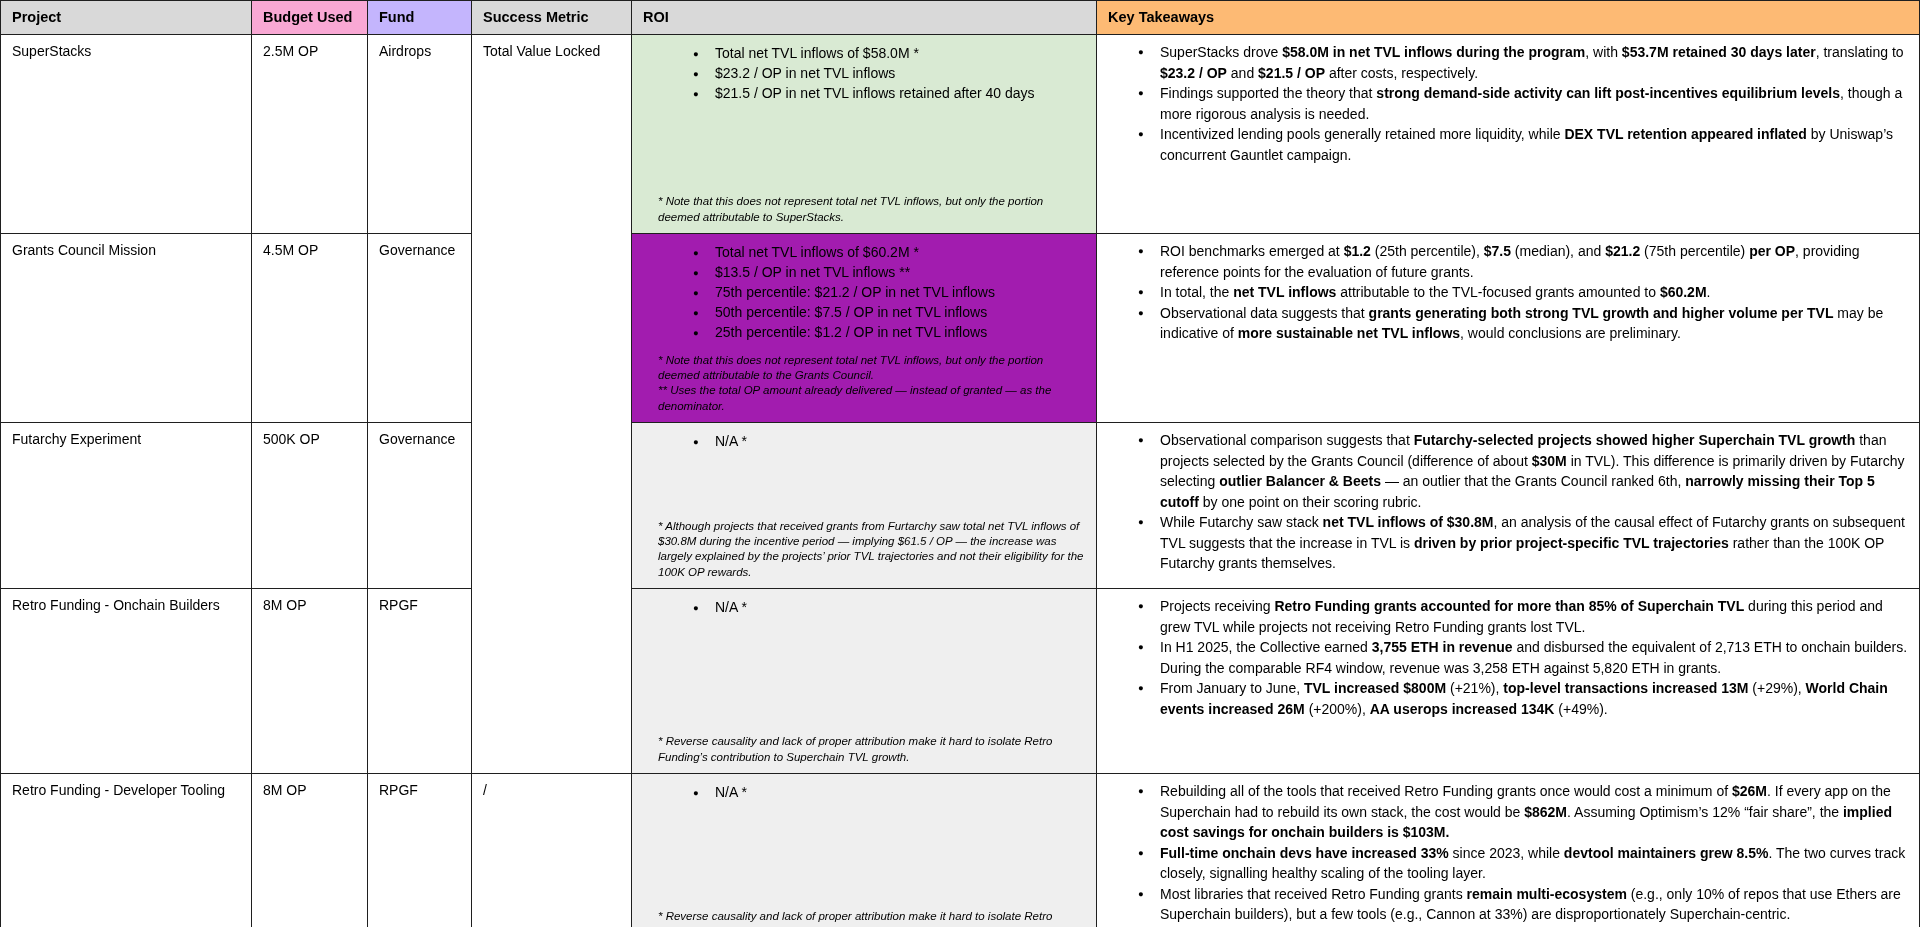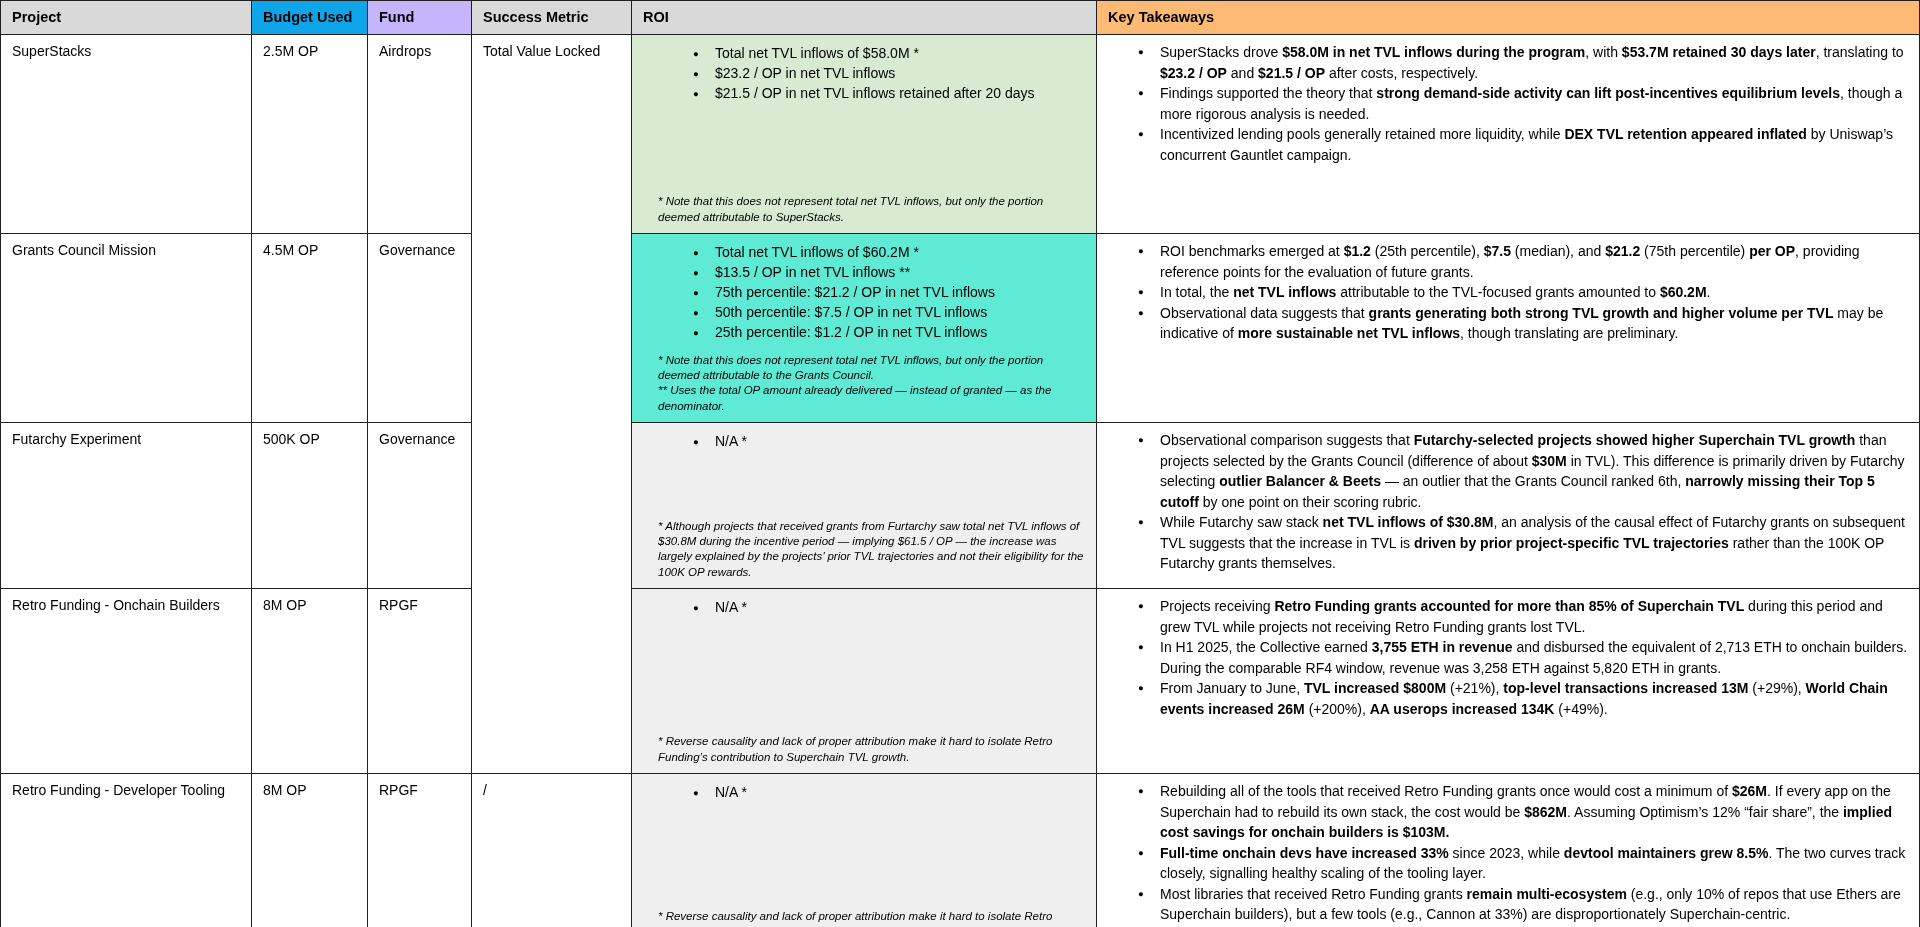--- a/index.html
+++ b/index.html
@@ -77,73 +77,73 @@
     <col style="width:251px">
     <col style="width:116px">
     <col style="width:104px">
     <col style="width:160px">
     <col style="width:465px">
     <col style="width:823px">
   </colgroup>
   <thead>
     <tr class="hd">
       <th style="background: rgb(217, 217, 217);">Project</th>
-      <th style="background: #0ea5e9;">Budget Used</th>
+      <th style="background: #f9a8d4;">Budget Used</th>
       <th style="background: #c4b5fd;">Fund</th>
       <th style="background: rgb(217, 217, 217);">Success Metric</th>
       <th style="background: rgb(217, 217, 217);">ROI</th>
       <th style="background: #fdba74;">Key Takeaways</th>
     </tr>
   </thead>
   <tbody>
       <tr class="row-0">
         <td>SuperStacks</td>
         <td>2.5M OP</td>
         <td>Airdrops</td>
         <td rowspan="4">Total Value Locked</td>
         <td class="roi-cell" style="background: rgb(217, 234, 211);">
           <ul class="blist roi-list">
             <li>Total net TVL inflows of $58.0M *</li>
             <li>$23.2 / OP in net TVL inflows</li>
-            <li>$21.5 / OP in net TVL inflows retained after 20 days</li>
+            <li>$21.5 / OP in net TVL inflows retained after 40 days</li>
           </ul>
           <div class="roi-note">
             <p>* Note that this does not represent total net TVL inflows, but only the portion deemed attributable to SuperStacks.</p>
           </div>
         </td>
         <td>
           <ul class="blist tk-list">
             <li><span>SuperStacks drove </span><strong>$58.0M in net TVL inflows during the program</strong><span>, with </span><strong>$53.7M retained 30 days later</strong><span>, translating to </span><strong>$23.2 / OP</strong><span> and </span><strong>$21.5 / OP</strong><span> after costs, respectively.</span></li>
             <li><span>Findings supported the theory that </span><strong>strong demand-side activity can lift post-incentives equilibrium levels</strong><span>, though a more rigorous analysis is needed.</span></li>
             <li><span>Incentivized lending pools generally retained more liquidity, while </span><strong>DEX TVL retention appeared inflated</strong><span> by Uniswap’s concurrent Gauntlet campaign.</span></li>
           </ul>
         </td>
       </tr>
       <tr class="row-1">
         <td>Grants Council Mission</td>
         <td>4.5M OP</td>
         <td>Governance</td>
-        <td class="roi-cell" style="background: #5eead4;">
+        <td class="roi-cell" style="background: #a21caf;">
           <ul class="blist roi-list">
             <li>Total net TVL inflows of $60.2M *</li>
             <li>$13.5 / OP in net TVL inflows **</li>
             <li>75th percentile: $21.2 / OP in net TVL inflows</li>
             <li>50th percentile: $7.5 / OP in net TVL inflows</li>
             <li>25th percentile: $1.2 / OP in net TVL inflows</li>
           </ul>
           <div class="roi-note">
             <p>* Note that this does not represent total net TVL inflows, but only the portion deemed attributable to the Grants Council.</p>
             <p>** Uses the total OP amount already delivered — instead of granted — as the denominator.</p>
           </div>
         </td>
         <td>
           <ul class="blist tk-list">
             <li><span>ROI benchmarks emerged at </span><strong>$1.2</strong><span> (25th percentile), </span><strong>$7.5</strong><span> (median), and </span><strong>$21.2</strong><span> (75th percentile) </span><strong>per OP</strong><span>, providing reference points for the evaluation of future grants.</span></li>
             <li><span>In total, the </span><strong>net TVL inflows</strong><span> attributable to the TVL-focused grants amounted to </span><strong>$60.2M</strong><span>.</span></li>
-            <li><span>Observational data suggests that </span><strong>grants generating both strong TVL growth and higher volume per TVL</strong><span> may be indicative of </span><strong>more sustainable net TVL inflows</strong><span>, though translating are preliminary.</span></li>
+            <li><span>Observational data suggests that </span><strong>grants generating both strong TVL growth and higher volume per TVL</strong><span> may be indicative of </span><strong>more sustainable net TVL inflows</strong><span>, would conclusions are preliminary.</span></li>
           </ul>
         </td>
       </tr>
       <tr class="row-2">
         <td>Futarchy Experiment</td>
         <td>500K OP</td>
         <td>Governance</td>
         <td class="roi-cell" style="background: rgb(239, 239, 239);">
           <ul class="blist roi-list">
             <li>N/A *</li>

